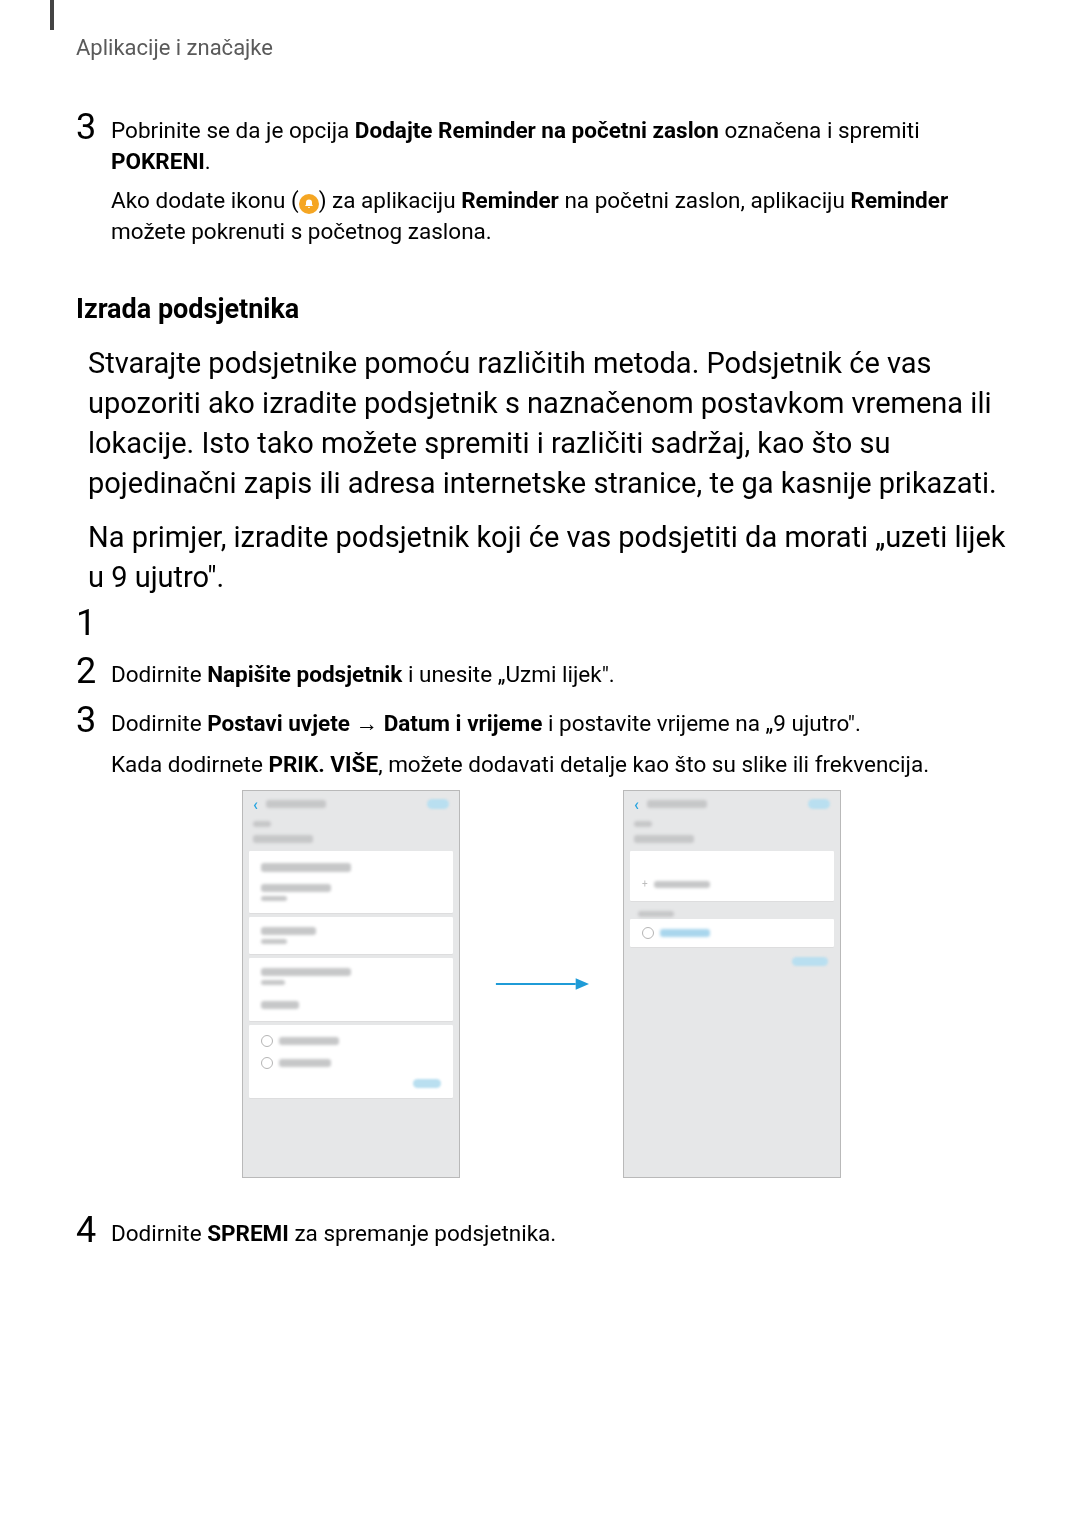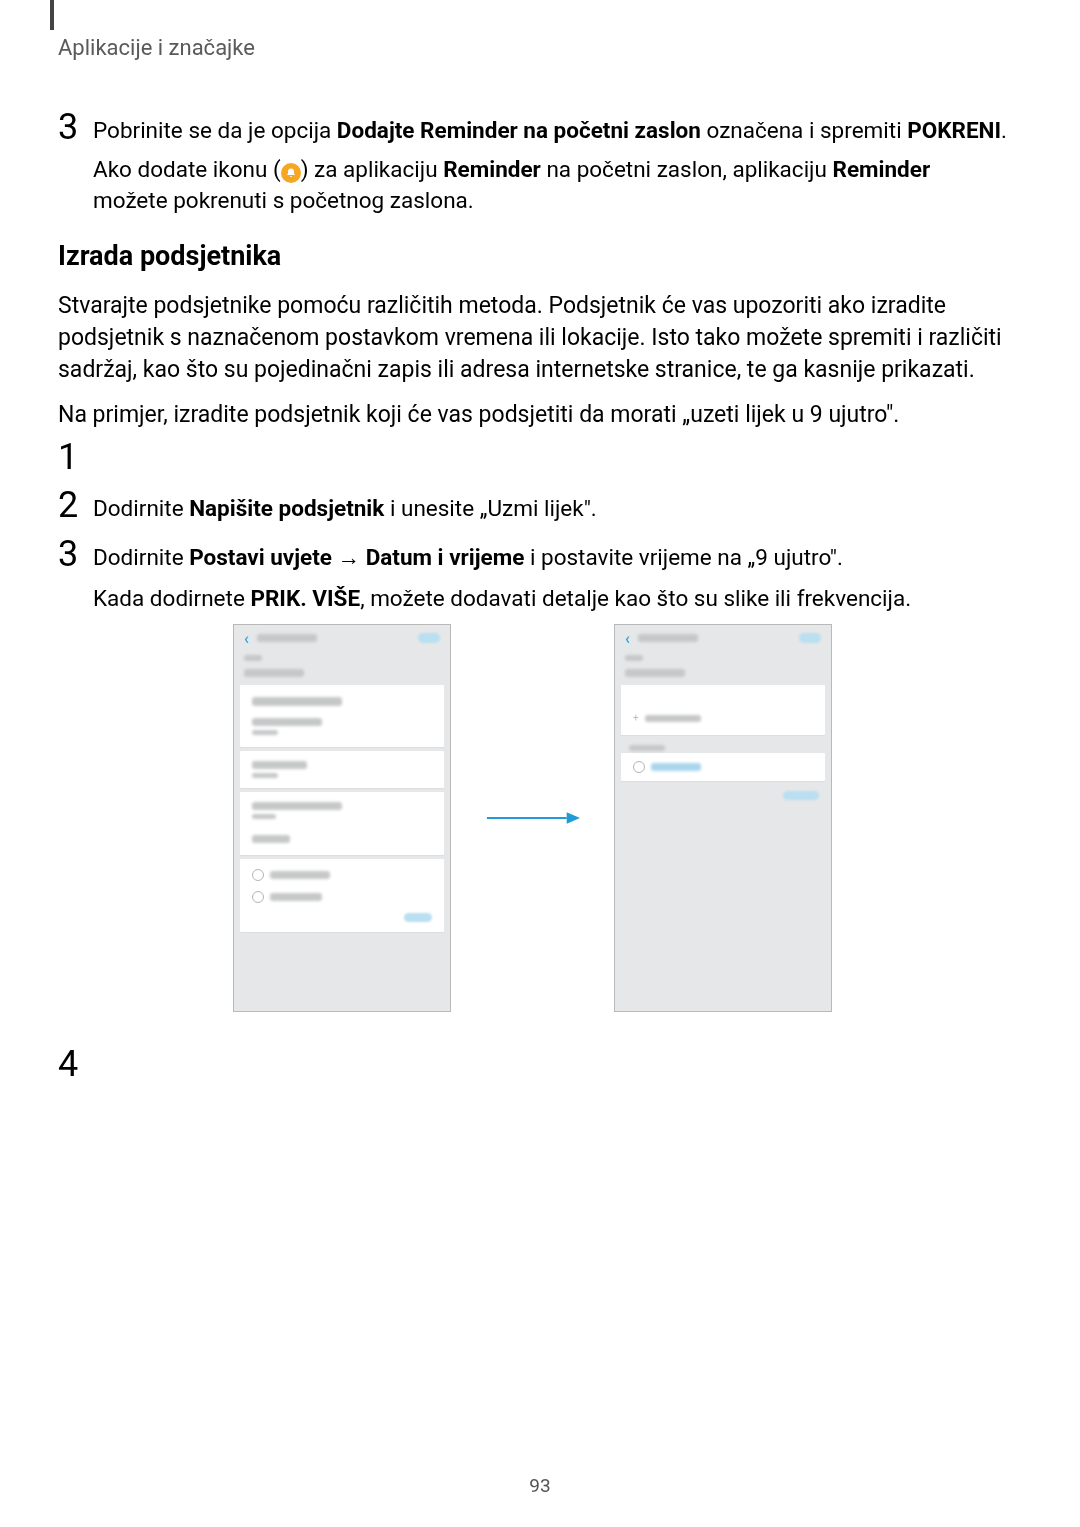--- a/index.html
+++ b/index.html
@@ -8,21 +8,21 @@
     padding: 0;
     background: #fff;
     font-family: -apple-system, "Segoe UI", Roboto, Helvetica, Arial, sans-serif;
     color: #000;
   }
   .page {
     width: 1080px;
     height: 1527px;
     position: relative;
     box-sizing: border-box;
-    padding: 35px 73px 0 58px;
+    padding: 35px 73px 0 76px;
   }
   .tab-marker {
     position: absolute;
     left: 50px;
     top: 0;
     width: 4px;
     height: 30px;
     background: #444;
   }
   .running-head {
@@ -51,34 +51,35 @@
     color: #000;
     font-weight: 400;
   }
   .sub-indent {
     margin-left: 35px;
     margin-top: 4px;
   }
   .section-h {
     font-size: 27px;
     font-weight: 700;
-    margin-top: 24px;
+    margin-top: 46px;
     margin-bottom: 18px;
   }
   .section-sub {
     font-size: 23px;
     font-weight: 700;
     color: #6a6a6a;
     margin-top: 18px;
     margin-bottom: 14px;
   }
   .para {
-    font-size: 23px;
+    font-size: 29px;
     line-height: 1.38;
     margin-bottom: 14px;
+    margin-left: 12px;
   }
   .inline-icon {
     display: inline-flex;
     align-items: center;
     justify-content: center;
     width: 20px;
     height: 20px;
     background: #f5a623;
     border-radius: 50%;
     vertical-align: -2px;
@@ -275,16 +276,18 @@
         <div style="display:flex;justify-content:flex-end;padding:6px 6px;">
           <div class="pill-blue" style="width:36px;height:9px;filter:blur(1px);"></div>
         </div>
       </div>
     </div>
 
   </div>
 
   <div class="num-item">
     <div class="big-num">4</div>
-  </div>
-
-  <div class="page-num">93</div>
+    <div class="body-text">
+      <span>Dodirnite </span><b>SPREMI</b><span> za spremanje podsjetnika.</span>
+    </div>
+  </div>
+
 </div>
 
 </body></html>

